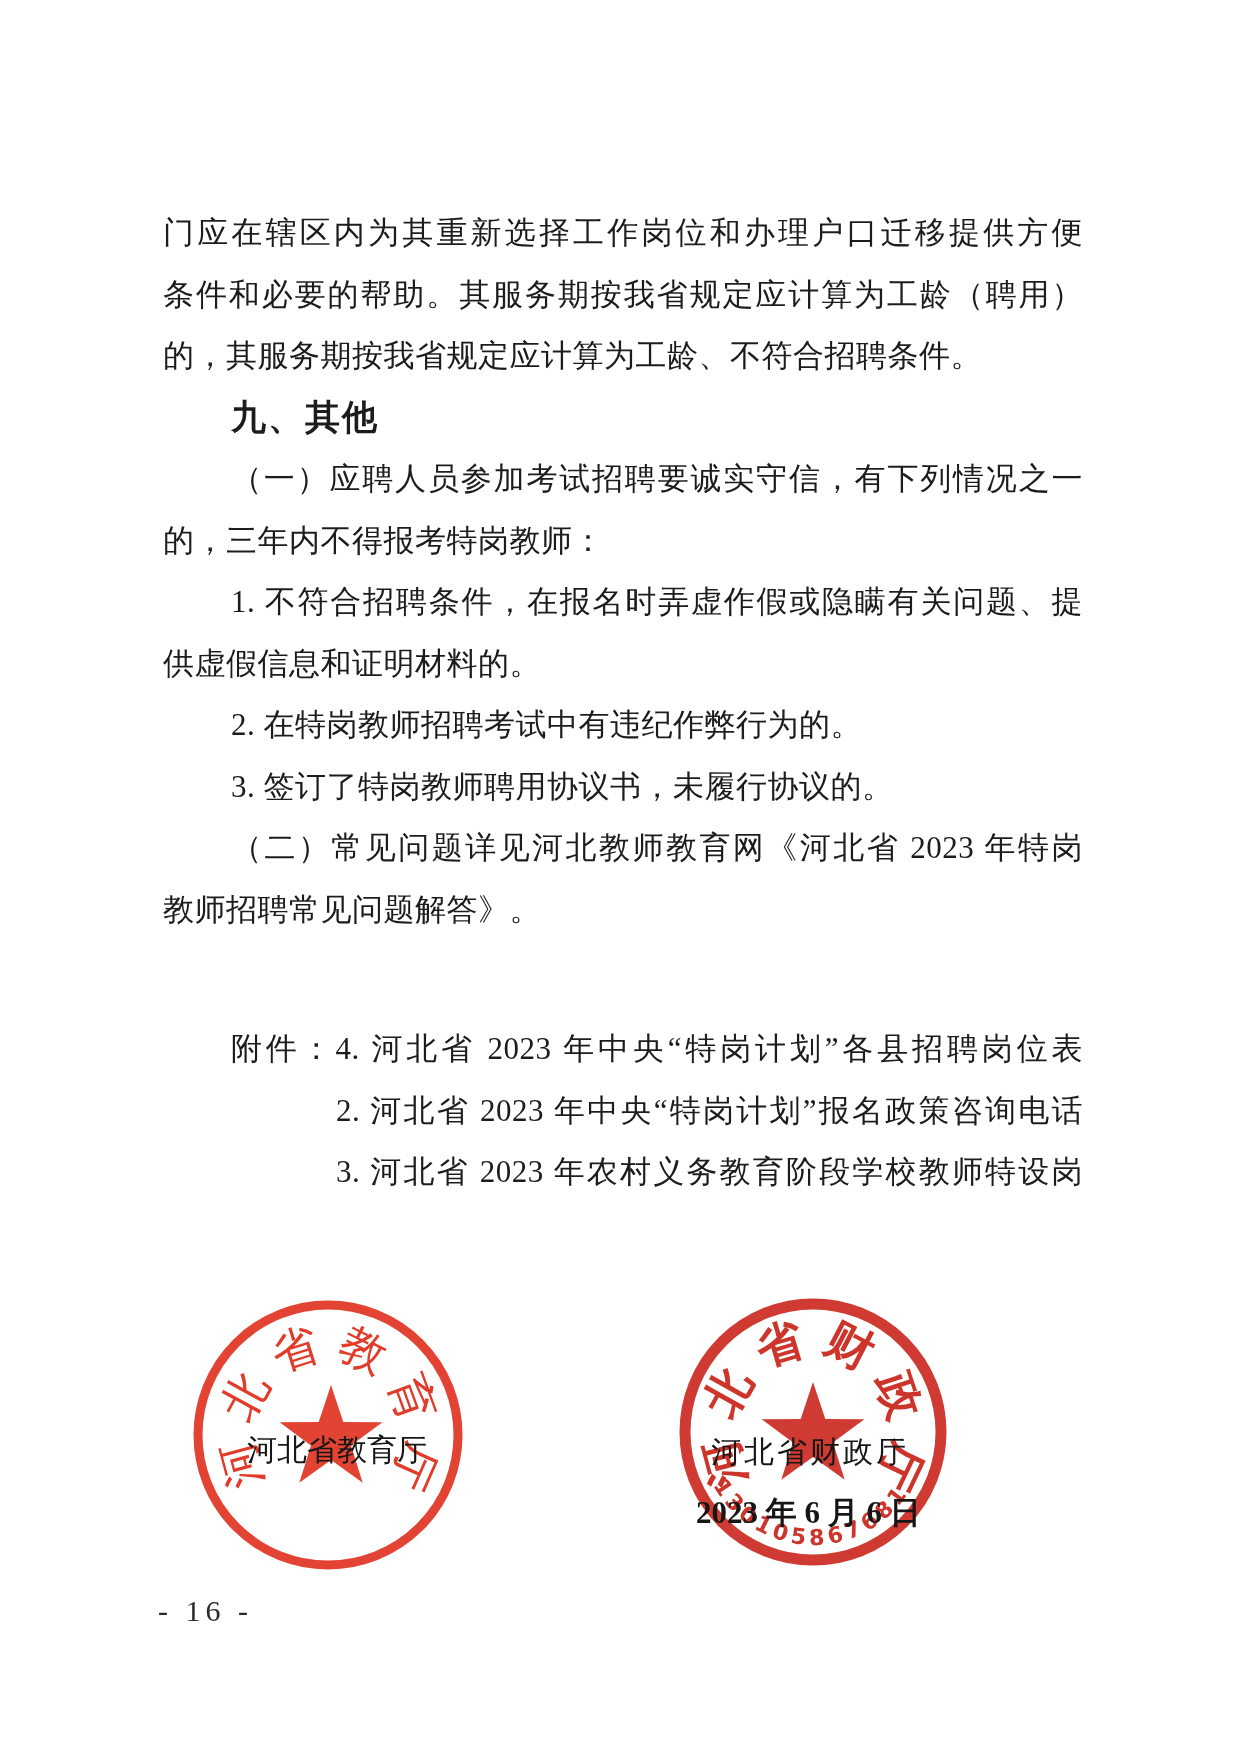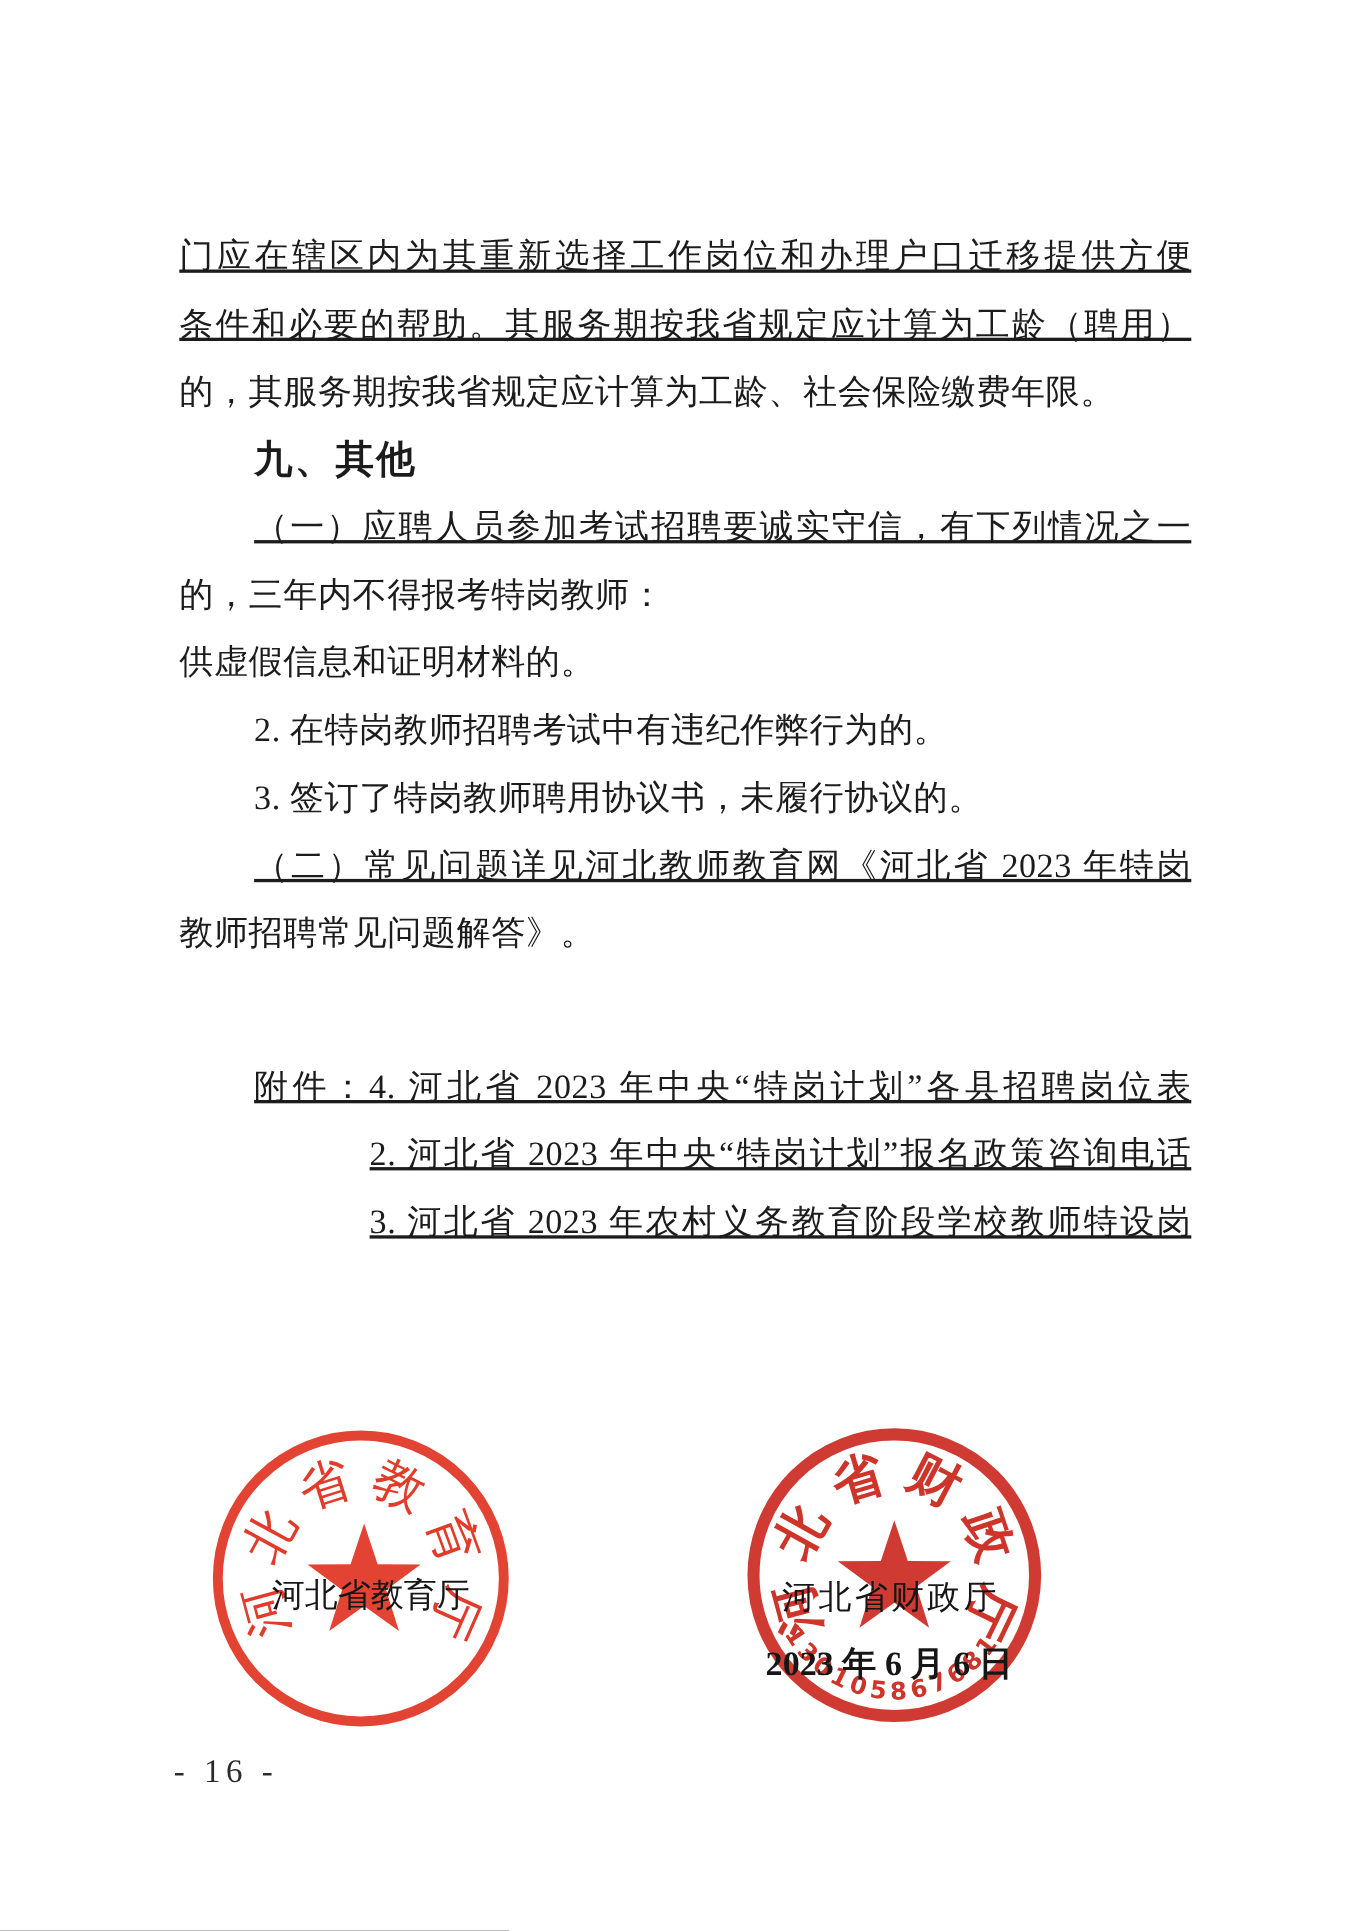--- a/index.html
+++ b/index.html
@@ -22,21 +22,20 @@
     line-height:61.5px;
     font-size:31px;
     white-space:nowrap;
     letter-spacing:0.5px;
   }
   .jl {
     white-space:normal;
     text-align:justify;
     text-align-last:justify;
     text-justify:inter-character;
-    text-decoration:underline;
   }
   .i2  { padding-left:68px; }
   .att2{ padding-left:173px; }
   .att3{ padding-left:197px; }
   .heading {
     font-family:Liberation Serif, serif;
     font-weight:700;
     font-size:35px;
     letter-spacing:2px;
   }
@@ -92,24 +91,25 @@
   }
 </style>
 </head>
 <body>
 
 <div class="page">
 
   <div class="textcol">
     <div class="line jl">门应在辖区内为其重新选择工作岗位和办理户口迁移提供方便</div>
     <div class="line jl">条件和必要的帮助。其服务期按我省规定应计算为工龄（聘用）</div>
-    <div class="line">的，其服务期按我省规定应计算为工龄、社会保险缴费年限。</div>
+    <div class="line">的，其服务期按我省规定应计算为工龄、不符合招聘条件。</div>
     <div class="line i2 heading">九、其他</div>
     <div class="line jl i2">（一）应聘人员参加考试招聘要诚实守信，有下列情况之一</div>
     <div class="line">的，三年内不得报考特岗教师：</div>
+    <div class="line jl i2">1. 不符合招聘条件，在报名时弄虚作假或隐瞒有关问题、提</div>
     <div class="line">供虚假信息和证明材料的。</div>
     <div class="line i2">2. 在特岗教师招聘考试中有违纪作弊行为的。</div>
     <div class="line i2">3. 签订了特岗教师聘用协议书，未履行协议的。</div>
     <div class="line jl i2">（二）常见问题详见河北教师教育网《河北省 2023 年特岗</div>
     <div class="line">教师招聘常见问题解答》。</div>
 
     <div class="spacer"></div>
 
     <div class="line jl i2">附件：4. 河北省 2023 年中央“特岗计划”各县招聘岗位表</div>
     <div class="line jl att2">2. 河北省 2023 年中央“特岗计划”报名政策咨询电话</div>

